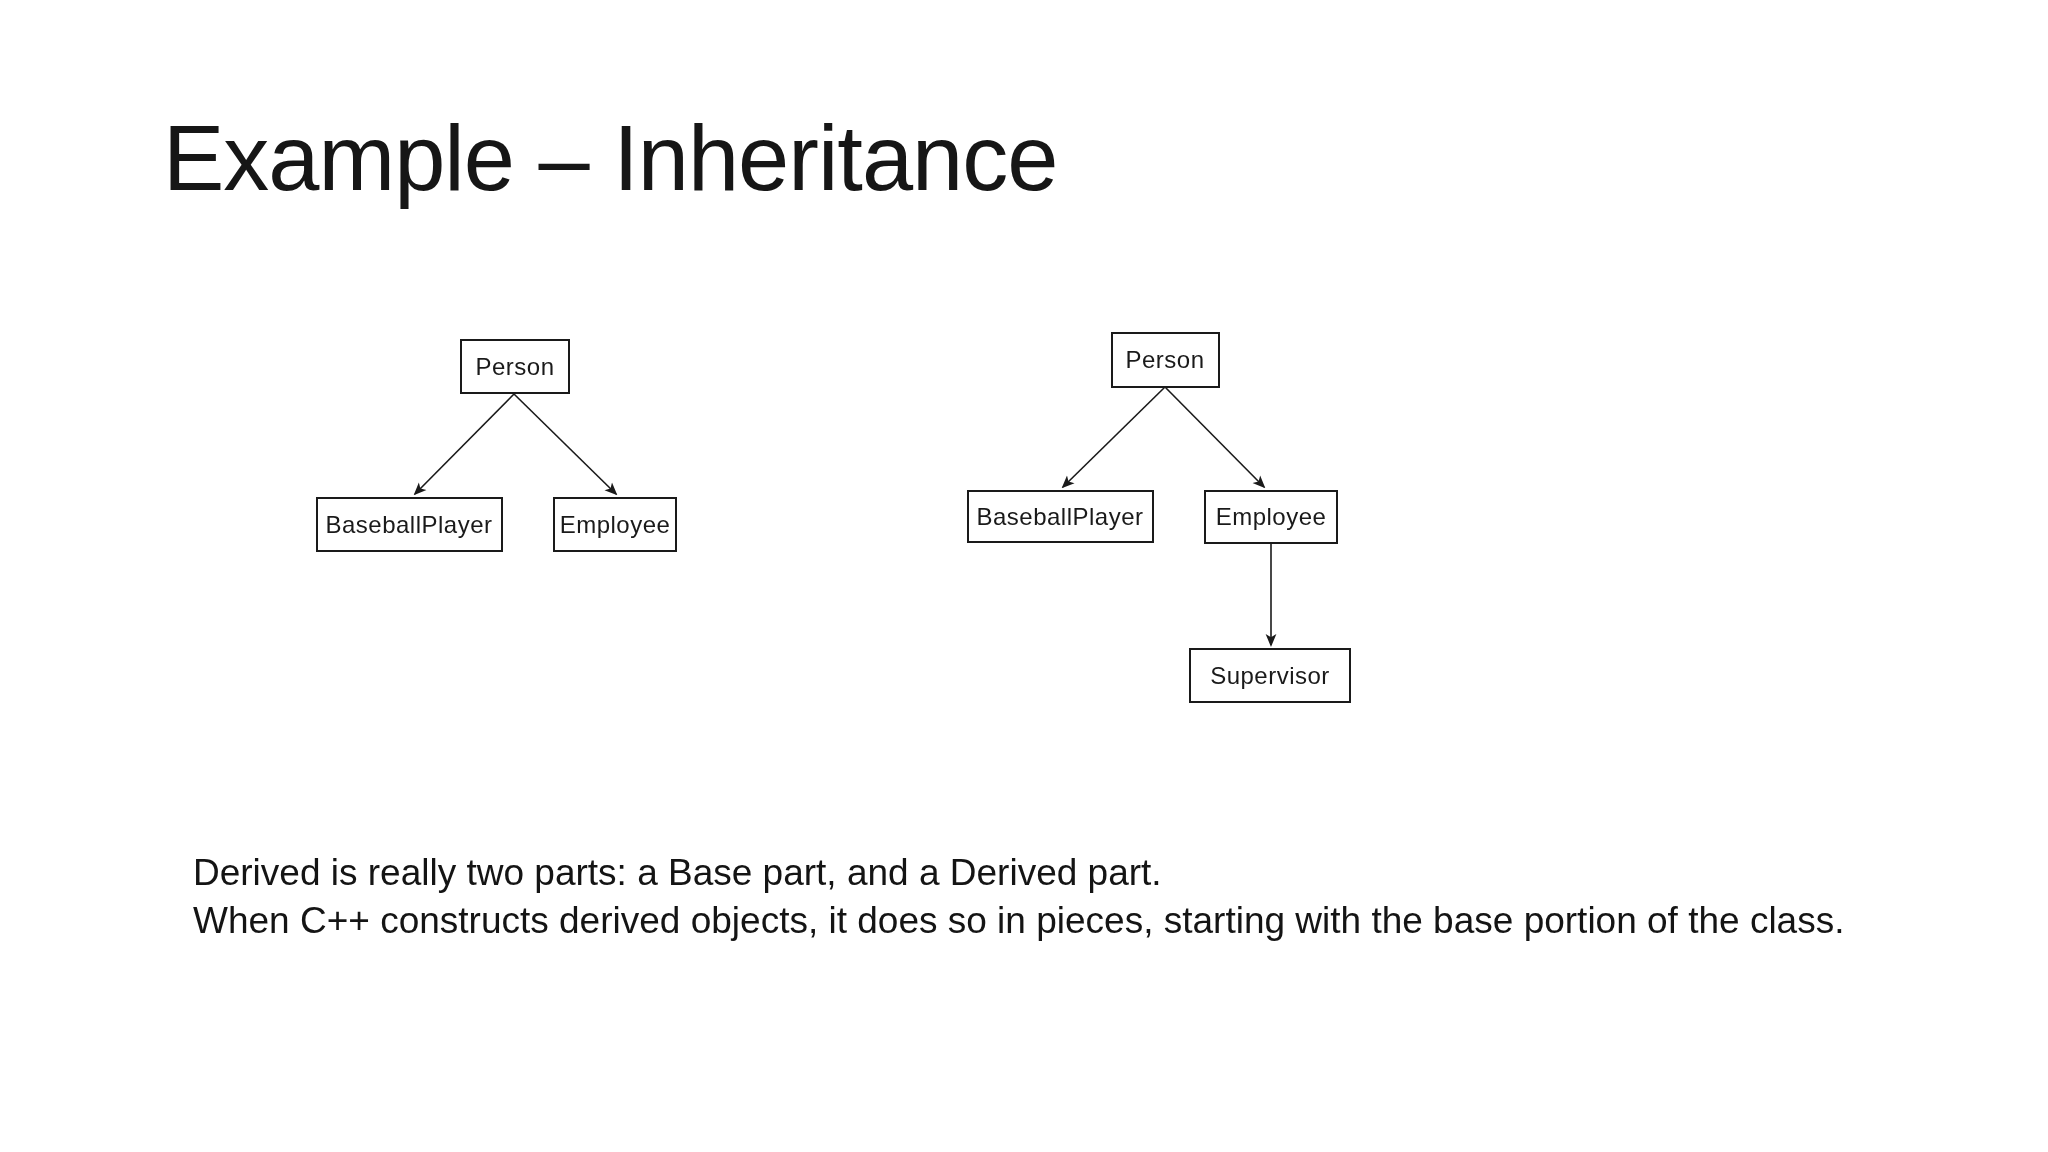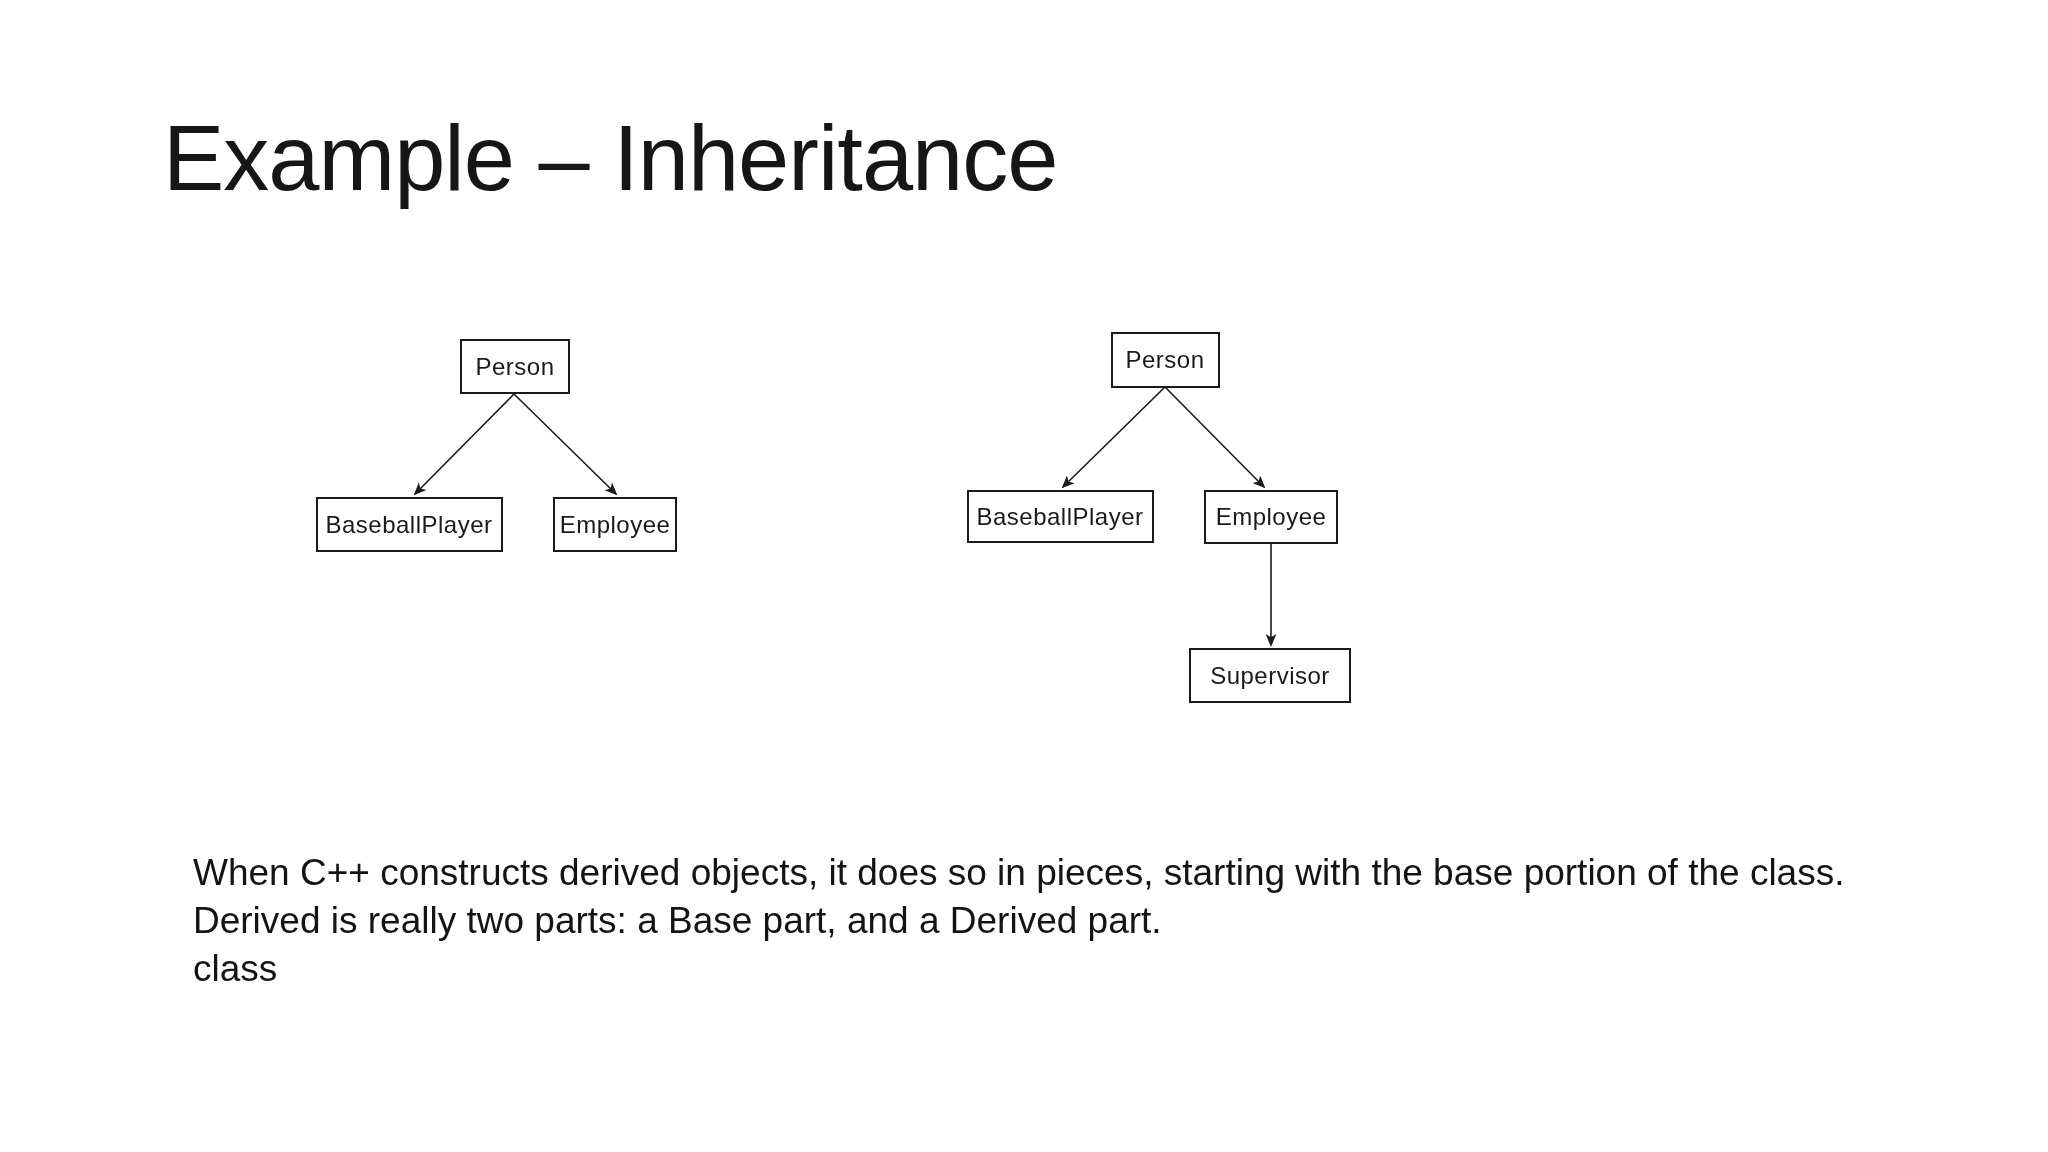--- a/index.html
+++ b/index.html
@@ -120,18 +120,17 @@
       <text class="node-label" x="321" y="205">Employee</text>
     </g>
 
     <g>
       <rect class="node-rect" x="240" y="329" width="160" height="53"></rect>
       <text class="node-label" x="320" y="364">Supervisor</text>
     </g>
   </svg>
 
   <div class="body-text">
+    <div class="body-line">Derived is really two parts: a Base part, and a Derived part.</div>
     <div class="body-line">When C++ constructs derived objects, it does so in pieces, starting with the base portion of the class.</div>
-    <div class="body-line">Derived is really two parts: a Base part, and a Derived part.</div>
-    <div class="body-line">class</div>
   </div>
 
 </div>
 
 </body></html>

